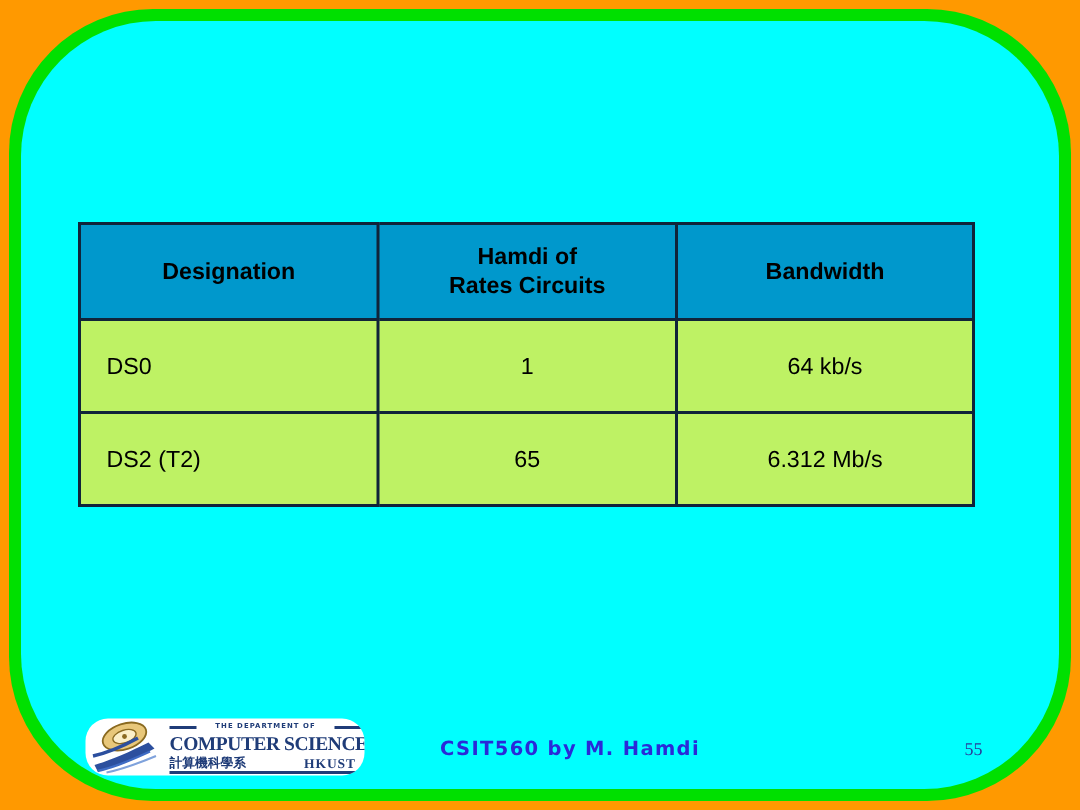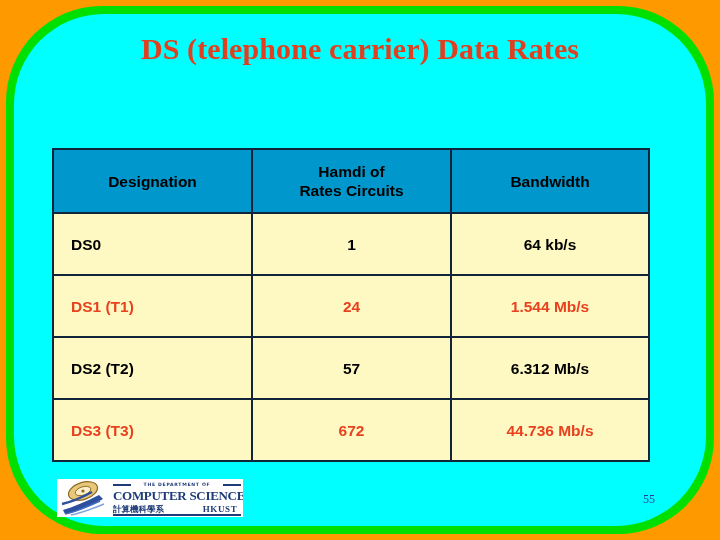--- a/index.html
+++ b/index.html
@@ -86,23 +86,23 @@
     background: #0098CC;
     color: #000000;
     font-weight: bold;
     font-size: 15.5px;
     line-height: 19px;
     height: 62px;
     text-align: center;
   }
 
   tbody td {
-    background: #fef9c3;
+    background: #bef264;
     height: 60px;
-    font-weight: bold;
+    font-weight: normal;
     font-size: 15.5px;
     line-height: 19px;
   }
   tbody td.c-designation {
     text-align: left;
     padding-left: 17px;
   }
   tbody td.c-circuits,
   tbody td.c-bandwidth {
     text-align: center;
@@ -139,20 +139,21 @@
 
   
   .dept-logo {
     position: absolute;
     left: 57px;
     top: 479px;
     width: 186px;
     height: 38px;
     background: #FFFFFF;
     overflow: hidden;
+    border-radius: 15px;
   }
   .logo-mark {
     position: absolute;
     left: 2px;
     top: 1px;
     width: 52px;
     height: 36px;
   }
   .logo-text {
     position: absolute;
@@ -235,21 +236,20 @@
   }
 </style>
 </head>
 <body>
 
 <div id="slide">
 
   <div class="frame-border"></div>
   <div class="frame-inner"></div>
 
-  <div class="slide-title">DS (telephone carrier) Data Rates</div>
 
   <table class="data-table">
     <colgroup>
       <col class="col-designation">
       <col class="col-circuits">
       <col class="col-bandwidth">
     </colgroup>
     <thead>
       <tr>
         <th>
@@ -263,34 +263,24 @@
           <span>Bandwidth</span>
         </th>
       </tr>
     </thead>
     <tbody>
       <tr class="row-black">
         <td class="c-designation">DS0</td>
         <td class="c-circuits">1</td>
         <td class="c-bandwidth">64 kb/s</td>
       </tr>
-      <tr class="row-red">
-        <td class="c-designation">DS1 (T1)</td>
-        <td class="c-circuits">24</td>
-        <td class="c-bandwidth">1.544 Mb/s</td>
-      </tr>
       <tr class="row-black">
         <td class="c-designation">DS2 (T2)</td>
-        <td class="c-circuits">57</td>
+        <td class="c-circuits">65</td>
         <td class="c-bandwidth">6.312 Mb/s</td>
-      </tr>
-      <tr class="row-red">
-        <td class="c-designation">DS3 (T3)</td>
-        <td class="c-circuits">672</td>
-        <td class="c-bandwidth">44.736 Mb/s</td>
       </tr>
     </tbody>
   </table>
 
   <div class="dept-logo">
     <div class="logo-mark">
       <svg width="52" height="36" viewBox="0 0 52 36" xmlns="http://www.w3.org/2000/svg">
         <ellipse cx="24" cy="11" rx="15" ry="8.5" transform="rotate(-18 24 11)" fill="#E8C77A" stroke="#8A6A20" stroke-width="1.2"></ellipse>
         <ellipse cx="24" cy="11" rx="8" ry="4.2" transform="rotate(-18 24 11)" fill="#FBEFC8" stroke="#8A6A20" stroke-width="0.9"></ellipse>
         <circle cx="24" cy="11" r="1.6" fill="#8A6A20"></circle>
@@ -304,16 +294,17 @@
       <div class="logo-rule-l"></div>
       <div class="logo-rule-r"></div>
       <div class="logo-dept-line">THE DEPARTMENT OF</div>
       <div class="logo-main-line">COMPUTER SCIENCE</div>
       <div class="logo-cn-line">計算機科學系</div>
       <div class="logo-hkust-line">HKUST</div>
       <div class="logo-underline"></div>
     </div>
   </div>
 
+  <div class="footer-note">CSIT560 by M. Hamdi</div>
 
   <div class="page-number">55</div>
 
 </div>
 
 </body></html>

